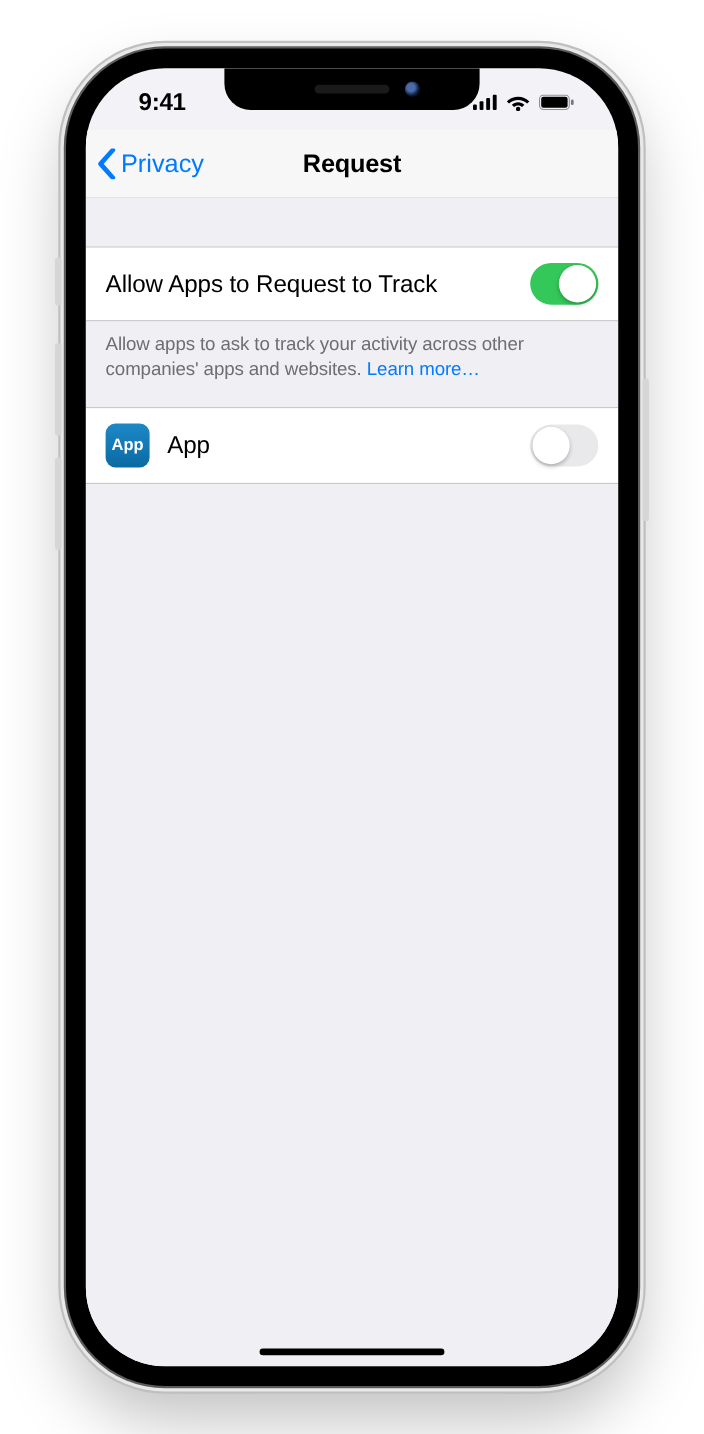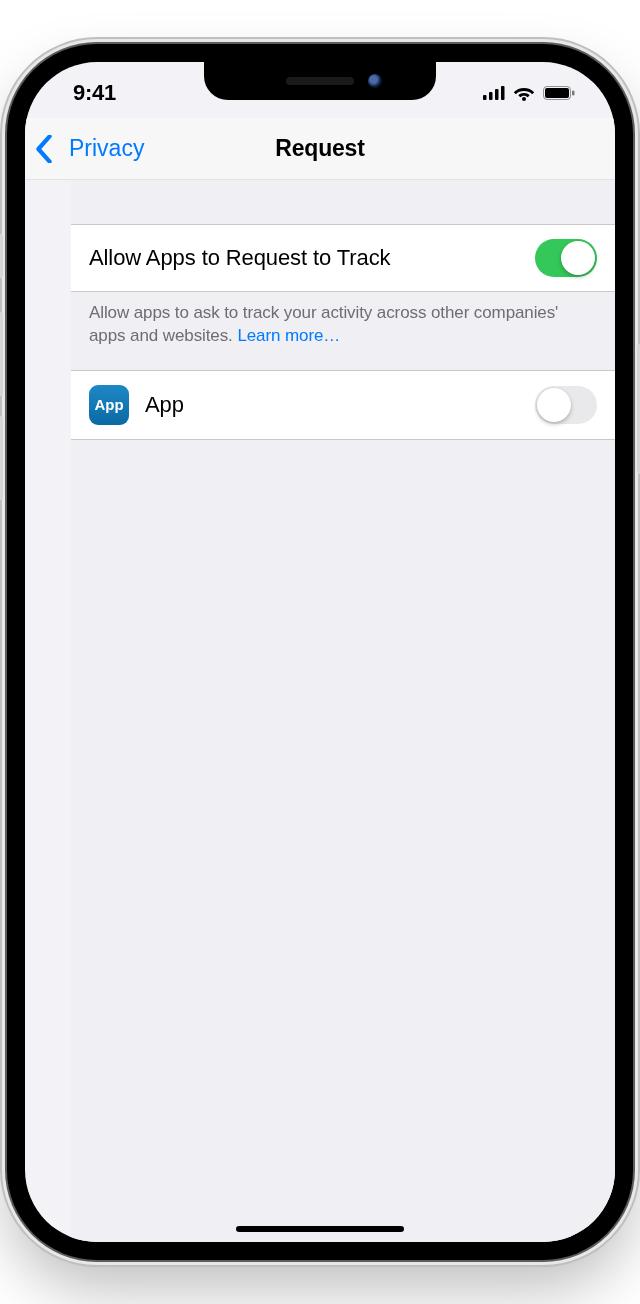--- a/index.html
+++ b/index.html
@@ -10,21 +10,21 @@
       width: 640px;
       height: 1304px;
       display: flex;
       align-items: center;
       justify-content: center;
       overflow: hidden;
     }
     
     .phone {
       position: relative;
-      width: 626px;
+      width: 520px;
       height: 1216px;
       background: #000;
       border-radius: 90px;
       box-shadow:
         0 0 0 2px #5c5c5c,
         0 0 0 5px #e8e8e8,
         0 0 0 7px #bfbfbf,
         0 30px 60px rgba(0,0,0,0.25);
     }
     
@@ -112,33 +112,32 @@
       font-size: 23px;
       font-weight: 600;
       color: #000;
       letter-spacing: -0.2px;
     }
     .nav-back {
       position: absolute;
       left: 10px; top: 0; bottom: 0;
       display: flex;
       align-items: center;
-      gap: 16px;
+      gap: 4px;
       color: #007aff;
       font-size: 23px;
     }
     .nav-back svg { width: 18px; height: 28px; }
 
     
     .content {
       position: absolute;
       top: 118px; left: 0; right: 0; bottom: 0;
       background: #efeff4;
       overflow-y: auto;
-      margin-left: 46px;
     }
     .spacer-top { height: 44px; }
 
     .cell {
       background: #fff;
       border-top: 0.5px solid #c7c7cc;
       border-bottom: 0.5px solid #c7c7cc;
       padding: 14px 18px;
       display: flex;
       align-items: center;

